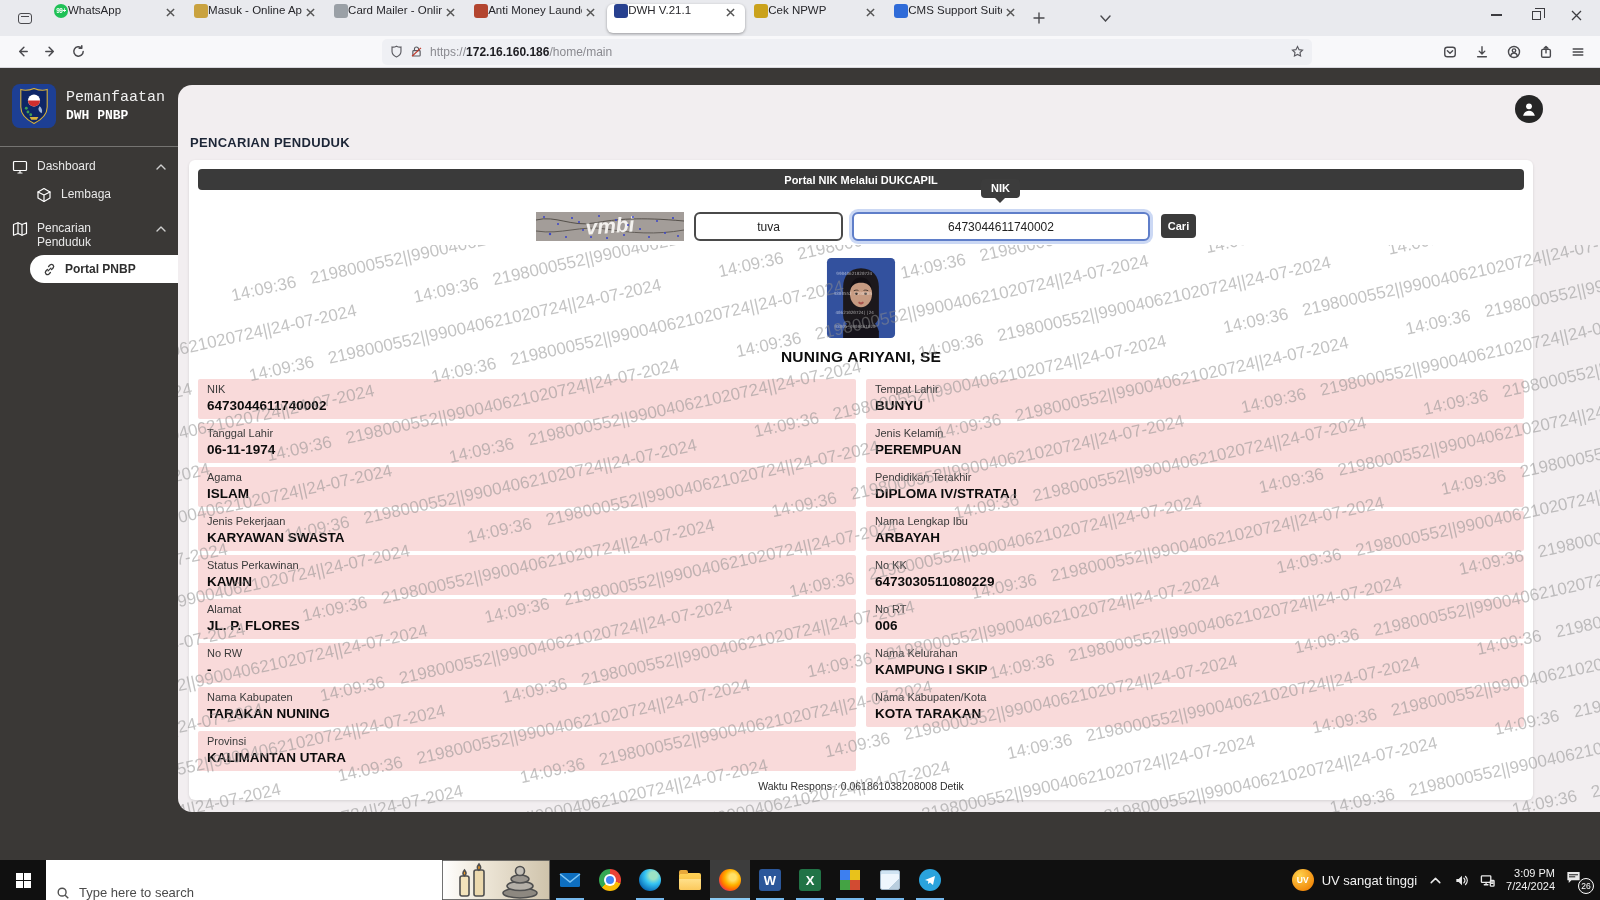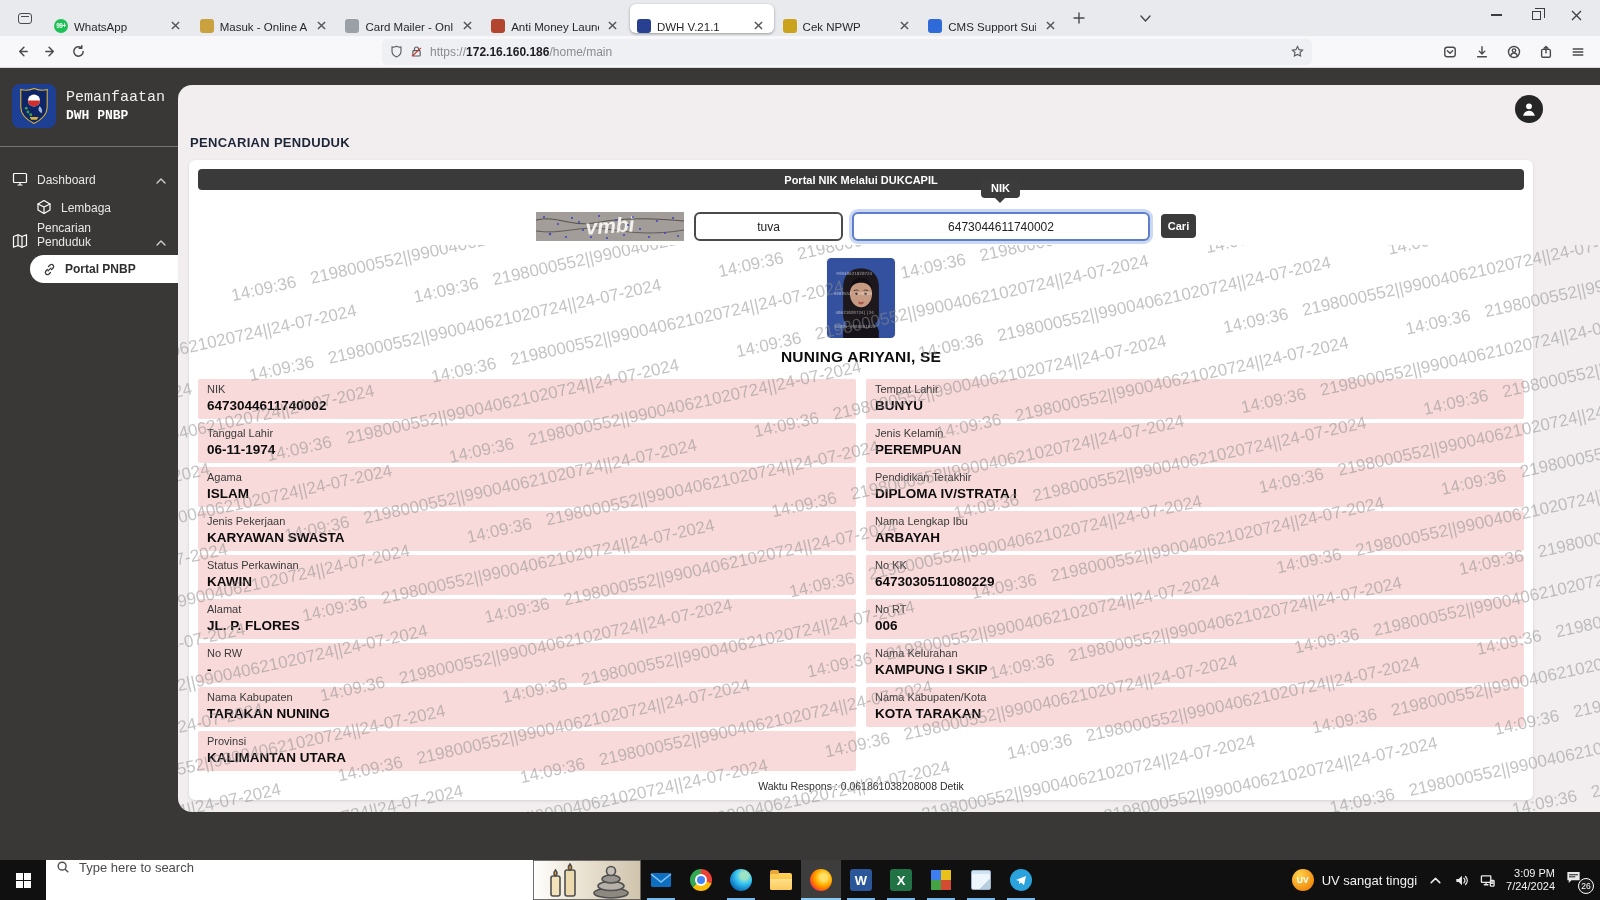--- a/index.html
+++ b/index.html
@@ -6,21 +6,21 @@
   html,body { width:1600px; height:900px; overflow:hidden; font-family:"Liberation Sans", sans-serif; }
   .screen { width:1600px; height:900px; display:flex; flex-direction:column; background:#3a3836; }
 
   
   .chrome { height:68px; }
   .tabstrip { height:36px; background:#e9eaee; display:flex; align-items:flex-end; padding:0 4px; }
   .tab-overview { width:30px; height:28px; margin:0 6px 4px 6px; display:flex; align-items:center; justify-content:center; border-radius:4px; }
   .tab-overview .box { width:14px; height:11px; border:1.4px solid #4a4a4e; border-radius:3px; position:relative; }
   .tab-overview .box::after { content:''; position:absolute; left:2px; right:2px; top:2px; height:1.4px; background:#4a4a4e; }
   .tabs { display:flex; align-items:flex-end; min-width:0; }
-  .tab { flex:0 1 166px; min-width:0; height:29px; margin:0 1px 3px 1px; display:flex; align-items:flex-end; gap:6px; padding:0 7px; border-radius:6px; font-size:11.5px; color:#27272b; position:relative; }
+  .tab { flex:0 1 166px; min-width:0; height:29px; margin:0 1px 3px 1px; display:flex; align-items:flex-start; padding:0 7px; border-radius:6px; font-size:11.5px; color:#27272b; position:relative; }
   .tab.active { background:#fff; box-shadow:0 1px 3px rgba(0,0,0,.35); }
   .fav { width:14px; height:14px; flex:0 0 14px; border-radius:3px; display:flex; align-items:center; justify-content:center; }
   .fav.round { border-radius:50%; }
   .fav-badge { font-style:normal; font-size:8px; font-weight:bold; color:#fff; transform:scale(.8); letter-spacing:-0.5px; }
   .tab-label { flex:1; white-space:nowrap; overflow:hidden; min-width:0; }
   .tab-close { width:16px; height:16px; flex:0 0 16px; display:flex; align-items:center; justify-content:center; border-radius:3px; }
   .tab-close svg { width:9px; height:9px; stroke:#555; stroke-width:1.6; }
   .newtab-btn, .alltabs-btn { width:26px; height:26px; margin-bottom:5px; display:flex; align-items:center; justify-content:center; border-radius:4px; }
   .win-controls { margin-left:auto; display:flex; align-self:flex-start; }
   .win-btn { width:40px; height:30px; display:flex; align-items:center; justify-content:center; color:#3c3c40; }
@@ -40,21 +40,21 @@
   .nav-right .nav-btn svg { width:14px; height:14px; }
 
   
   .desktop { flex:1; display:flex; background:#3a3836; position:relative; }
   .sidebar { width:178px; background:#3a3836; color:#ececec; flex:0 0 178px; }
   .brand { display:flex; align-items:center; gap:10px; padding:16px 12px 12px 12px;font-family:Liberation Mono, monospace; }
   .brand svg { width:44px; height:44px; flex:0 0 44px; }
   .brand-l1 { font-size:15px; color:#f0f0f0; }
   .brand-l2 { font-size:13px; font-weight:bold; color:#fff; margin-top:2px; }
   .side-divider { height:1px; background:rgba(255,255,255,.3); margin:6px 0 12px 0; }
-  .nav-row { height:28px; display:flex; align-items:flex-end; gap:9px; padding:0 12px; font-size:12px; color:#e8e8e8; }
+  .nav-row { height:28px; display:flex; align-items:flex-start; gap:9px; padding:0 12px; font-size:12px; color:#e8e8e8; }
   .nav-row svg { width:16px; height:16px; fill:none; stroke:#fff; stroke-width:1.2; stroke-linejoin:round; stroke-linecap:round; }
   .nav-row .lbl { flex:1; }
   .chev svg { width:10px; height:6px; stroke:#cfcfcf; stroke-width:1.4; }
   .nav-sub { padding-left:36px; }
   .nav-pill { margin:6px 0 0 30px; height:28px; background:#fff; border-radius:16px 0 0 16px; display:flex; align-items:center; gap:8px; padding-left:12px; font-size:12px; font-weight:bold; color:#2e2e2e; }
   .nav-pill svg { width:15px; height:15px; fill:none; stroke:#3b3b3b; stroke-width:1.4; stroke-linecap:round; }
 
   .panel-wrap { flex:1; position:relative; }
   .panel { position:absolute; left:0; right:0; top:17px; height:727px; background:#f2eef0; border-radius:14px 0 0 14px; overflow:hidden; }
   .avatar { position:absolute; right:57px; top:10px; width:28px; height:28px; border-radius:50%; background:#262626; display:flex; align-items:center; justify-content:center; }
@@ -84,21 +84,21 @@
   .resp-time { margin-top:5px; font-size:10.5px; color:#2e2e2e; }
 
   .watermark { position:absolute; left:0; right:0; top:160px; bottom:0; overflow:hidden; pointer-events:none; z-index:6; }
   .wm-inner { position:absolute; left:-200px; top:-150px; width:2300px; transform:rotate(-12.5deg); transform-origin:center; font-size:17px; line-height:41px; color:#8d8d8d; opacity:.52; word-spacing:10px; }
 
   
   .taskbar { height:40px; background:#101010; display:flex; align-items:stretch; color:#fff; }
   .start { width:46px; display:flex; align-items:center; justify-content:center; }
   .win-grid { width:15px; height:15px; display:grid; grid-template-columns:7px 7px; grid-template-rows:7px 7px; gap:1.4px; }
   .win-grid i { background:#fff; }
-  .tsearch { width:595px; background:#fff; display:flex; align-items:flex-start; padding-left:10px; gap:9px; position:relative; overflow:hidden; }
+  .tsearch { width:504px; background:#fff; display:flex; align-items:flex-end; padding-left:10px; gap:9px; position:relative; overflow:hidden; }
   .tsearch svg { width:14px; height:14px; fill:none; stroke:#4f4f4f; stroke-width:1.6; }
   .tsearch-text { font-size:13px; color:#4b4b4b; }
   .tsearch .deco { position:absolute; right:0; top:0; width:108px; height:100%; }
   .ticons { display:flex; }
   .task-icon { width:40px; display:flex; align-items:center; justify-content:center; position:relative; }
   .task-icon.active { background:#3d3d3d; }
   .task-icon.running::after { content:''; position:absolute; bottom:0; left:6px; right:6px; height:2.5px; background:#76b9ed; }
   .task-icon.active::after { content:''; position:absolute; bottom:0; left:0; right:0; height:2.5px; background:#8ccBF3; background:#8ccbf3; }
   .ti { width:22px; height:22px; }
   .chromeball { border-radius:50%; background:conic-gradient(#ea4335 0 30%, #fbbc05 30% 63%, #34a853 63% 100%); position:relative; }

